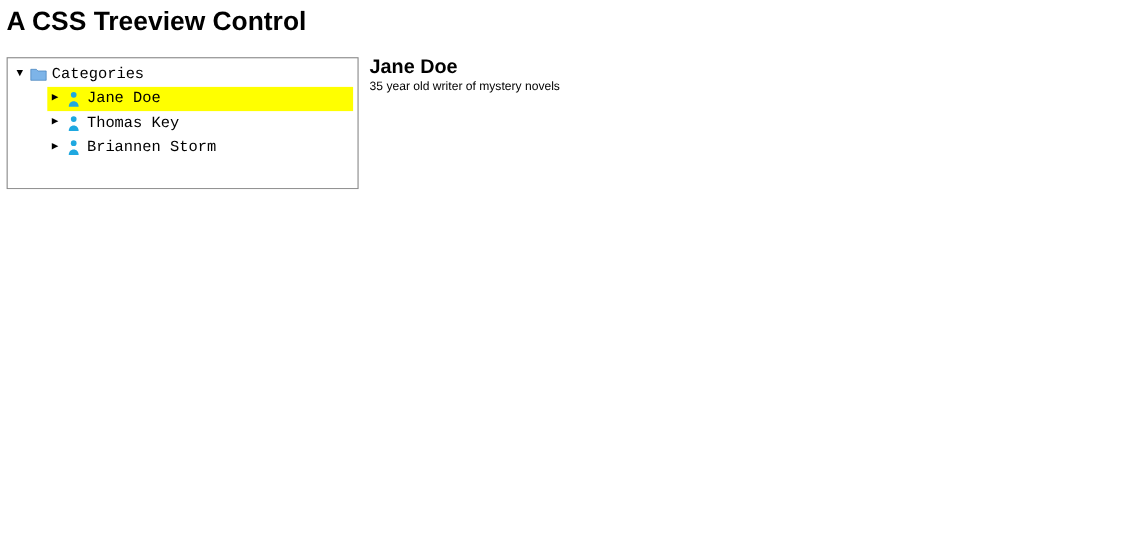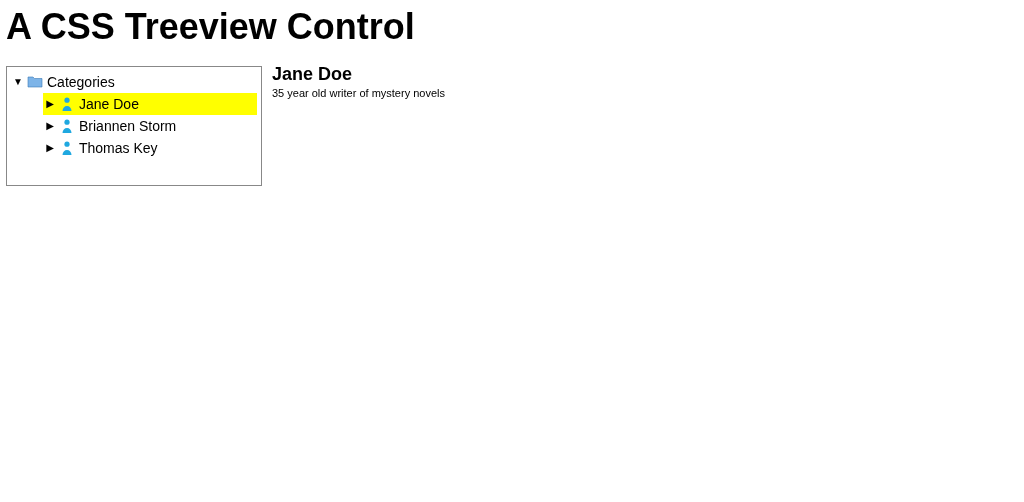--- a/index.html
+++ b/index.html
@@ -1,25 +1,26 @@
 <!DOCTYPE html>
 <html><head>
   <meta charset="utf-8">
   <style>
     * { margin: 0; padding: 0; box-sizing: border-box; }
     body { font-family: Arial, Helvetica, sans-serif; font-size: 14px; background: #fff; color: #000; }
-    h1 { font-size: 36px; font-weight: bold; margin: 6px 6px 14px 6px; }
+    h1 { font-size: 24px; font-weight: bold; margin: 6px 6px 14px 6px; }
     .wrap { display: flex; align-items: flex-start; }
     .treeview {
-      width: 256px;
+      width: 320px;
       min-height: 120px;
       border: 1px solid #888;
       margin: 4px 6px 0 6px;
       padding: 4px 4px 6px 4px;
       background: #fff;
+      font-family: Liberation Mono, monospace;
     }
     .node {
       display: flex;
       align-items: center;
       height: 22px;
       line-height: 22px;
       cursor: pointer;
       user-select: none;
     }
     .node.selected { background: #ffff00; }
@@ -82,32 +83,32 @@
         </div>
 
         <div class="node">
           <span class="tri collapsed"></span>
           <span class="icon">
             <svg viewBox="0 0 16 16">
                 <circle cx="8" cy="4.2" r="2.6" fill="#1fa8e0"></circle>
                 <path fill="#1fa8e0" d="M3.5 15c0-3 2-5 4.5-5s4.5 2 4.5 5z"></path>
               </svg>
           </span>
-          <span class="label">Briannen Storm</span>
+          <span class="label">Thomas Key</span>
         </div>
 
         <div class="node">
           <span class="tri collapsed"></span>
           <span class="icon">
             <svg viewBox="0 0 16 16">
                 <circle cx="8" cy="4.2" r="2.6" fill="#1fa8e0"></circle>
                 <path fill="#1fa8e0" d="M3.5 15c0-3 2-5 4.5-5s4.5 2 4.5 5z"></path>
               </svg>
           </span>
-          <span class="label">Thomas Key</span>
+          <span class="label">Briannen Storm</span>
         </div>
 
       </div>
 
 
     </div>
 
   </div>
 
   <div class="detail">

